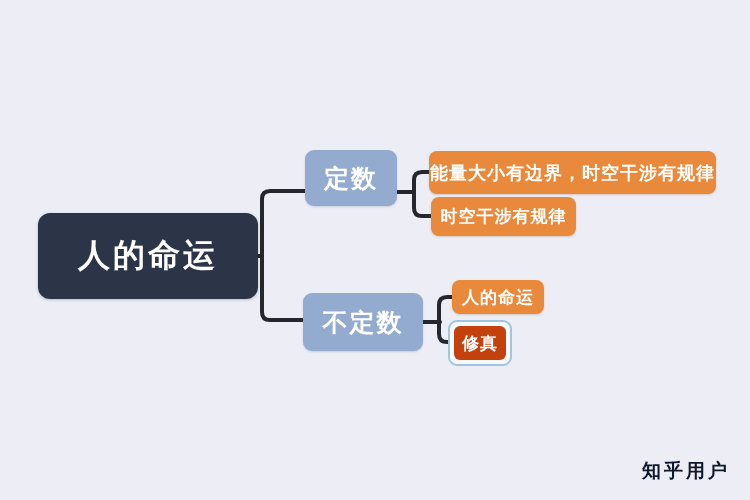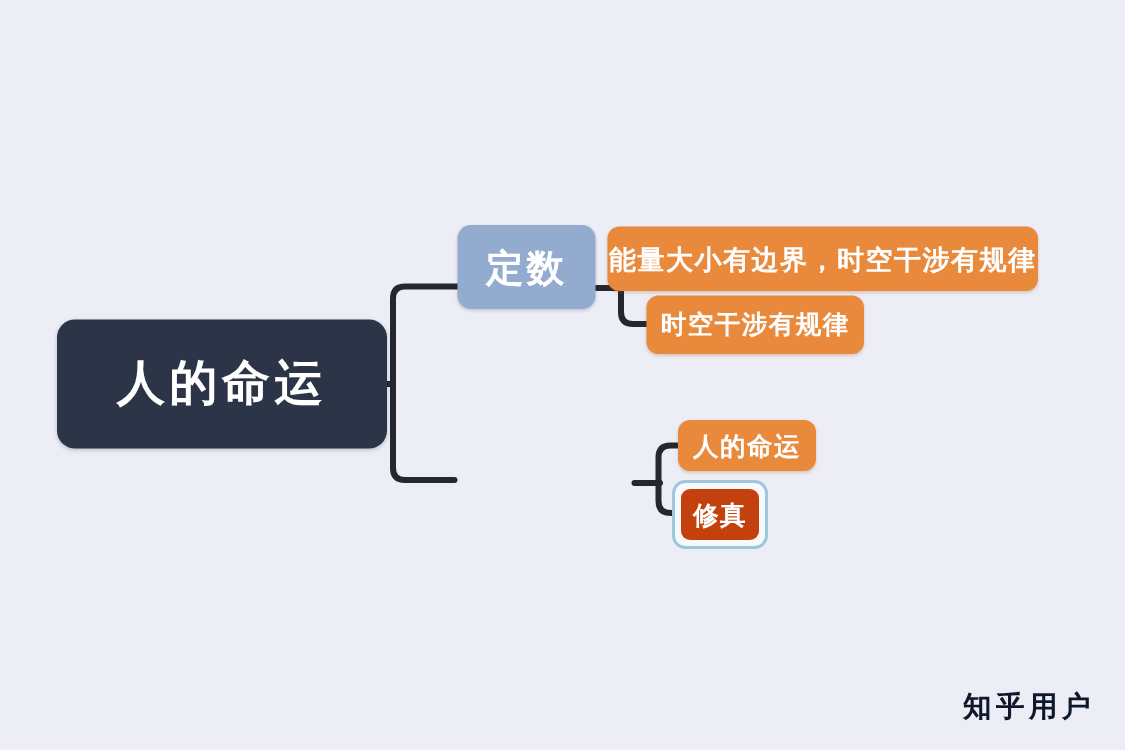--- a/index.html
+++ b/index.html
@@ -51,21 +51,21 @@
   }
   .node-branch-0 { left: 305px; top: 150px; width: 92px;  height: 56px; }
   .node-branch-1 { left: 303px; top: 293px; width: 120px; height: 58px; }
   .node-leaf {
     background: #e9893b;
     border-radius: 8px;
     font-size: 17px;
     letter-spacing: 1px;
     box-shadow: 0 1px 2px rgba(150,90,30,0.25);
   }
-  .node-leaf-00 { left: 405px; top: 151px; width: 287px; height: 43px; font-size: 18px; }
+  .node-leaf-00 { left: 429px; top: 151px; width: 287px; height: 43px; font-size: 18px; }
   .node-leaf-01 { left: 431px; top: 197px; width: 145px; height: 39px; }
   .node-leaf-10 { left: 452px; top: 280px; width: 92px;  height: 34px; }
   .selection-ring {
     position: absolute;
     left: 448px;
     top: 320px;
     width: 64px;
     height: 46px;
     box-sizing: border-box;
     border: 2px solid #9cc7de;
@@ -116,20 +116,21 @@
 
       <path d="M423 322 H440"></path>
       <path d="M452 297 H447 Q439 297 439 305 V334 Q439 342 447 342 H448"></path>
     </g>
   </svg>
 
   <div class="node node-root">人的命运</div>
 
   <div class="node node-branch node-branch-0">定数</div>
 
+  <div class="node node-branch node-branch-1">不定数</div>
 
   <div class="node node-leaf node-leaf-00">能量大小有边界，时空干涉有规律</div>
 
   <div class="node node-leaf node-leaf-01">时空干涉有规律</div>
 
   <div class="node node-leaf node-leaf-10">人的命运</div>
 
   <div class="selection-ring">
     <div class="node-leaf-inner">修真</div>
   </div>

